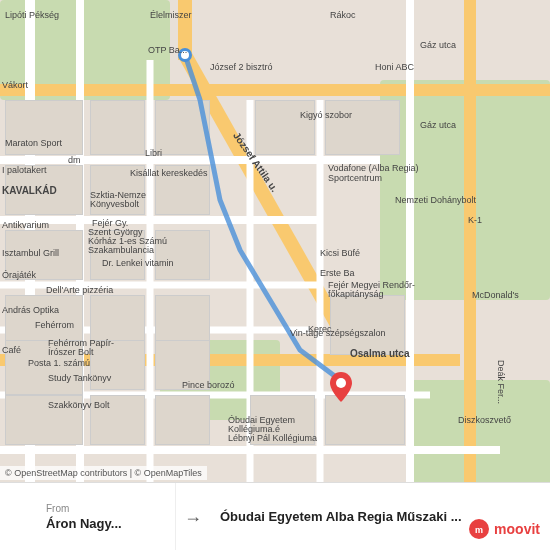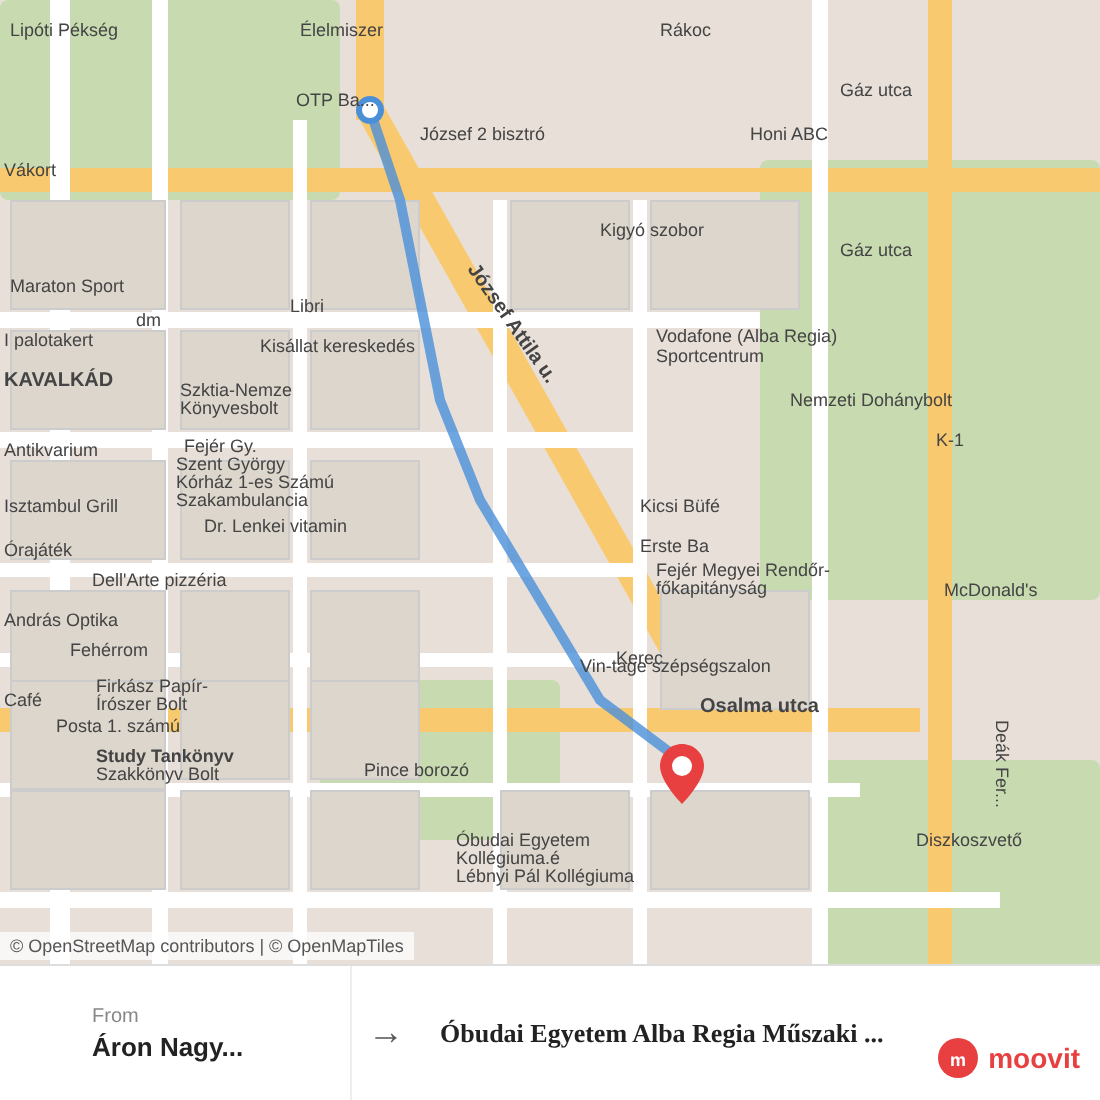--- a/index.html
+++ b/index.html
@@ -103,21 +103,20 @@
       justify-content: center;
     }
 
     #to-section {
       display: flex;
       flex-direction: column;
       justify-content: center;
       padding: 0 10px;
       flex: 1;
       height: 100%;
-      font-family: Liberation Serif, serif;
     }
 
     #to-value {
       font-size: 13px;
       font-weight: bold;
       color: #222;
       white-space: nowrap;
       overflow: hidden;
       text-overflow: ellipsis;
     }
@@ -296,26 +295,26 @@
     <span class="map-label" style="top:270px;left:2px;">Órajáték</span>
     <span class="map-label" style="top:285px;left:46px;">Dell'Arte pizzéria</span>
     <span class="map-label" style="top:280px;left:328px;">Fejér Megyei Rendőr-</span>
     <span class="map-label" style="top:289px;left:328px;">főkapitányság</span>
     <span class="map-label" style="top:292px;left:308px;margin-top:32px;">Kerec</span>
     <span class="map-label" style="top:305px;left:2px;">András Optika</span>
     <span class="map-label" style="top:290px;left:472px;">McDonald's</span>
     <span class="map-label" style="top:320px;left:35px;">Fehérrom</span>
     <span class="map-label" style="top:328px;left:290px;">Vin-tage szépségszalon</span>
     <span class="map-label" style="top:345px;left:2px;">Café</span>
-    <span class="map-label" style="top:338px;left:48px;">Firkász Papír-</span>
+    <span class="map-label" style="top:338px;left:48px;">Fehérrom Papír-</span>
     <span class="map-label" style="top:347px;left:48px;">Írószer Bolt</span>
     <span class="map-label" style="top:358px;left:28px;">Posta 1. számú</span>
     <span class="map-label map-label-bold" style="top:348px;left:350px;">Osalma utca</span>
-    <span class="map-label" style="top:373px;left:48px;font-weight:bold;">Study Tankönyv</span>
-    <span class="map-label" style="top:382px;left:48px;">Szakkönyv Bolt</span>
+    <span class="map-label" style="top:373px;left:48px;">Study Tankönyv</span>
+    <span class="map-label" style="top:400px;left:48px;">Szakkönyv Bolt</span>
     <span class="map-label" style="top:380px;left:182px;">Pince borozó</span>
     <span class="map-label" style="top:360px;left:496px;writing-mode:vertical-lr;">Deák Fer...</span>
     <span class="map-label" style="top:415px;left:228px;">Óbudai Egyetem</span>
     <span class="map-label" style="top:424px;left:228px;">Kollégiuma.é</span>
     <span class="map-label" style="top:433px;left:228px;">Lébnyi Pál Kollégiuma</span>
     <span class="map-label" style="top:415px;left:458px;">Diszkoszvető</span>
 
 
     <div id="attribution">
       <span>© OpenStreetMap contributors | © OpenMapTiles</span>

